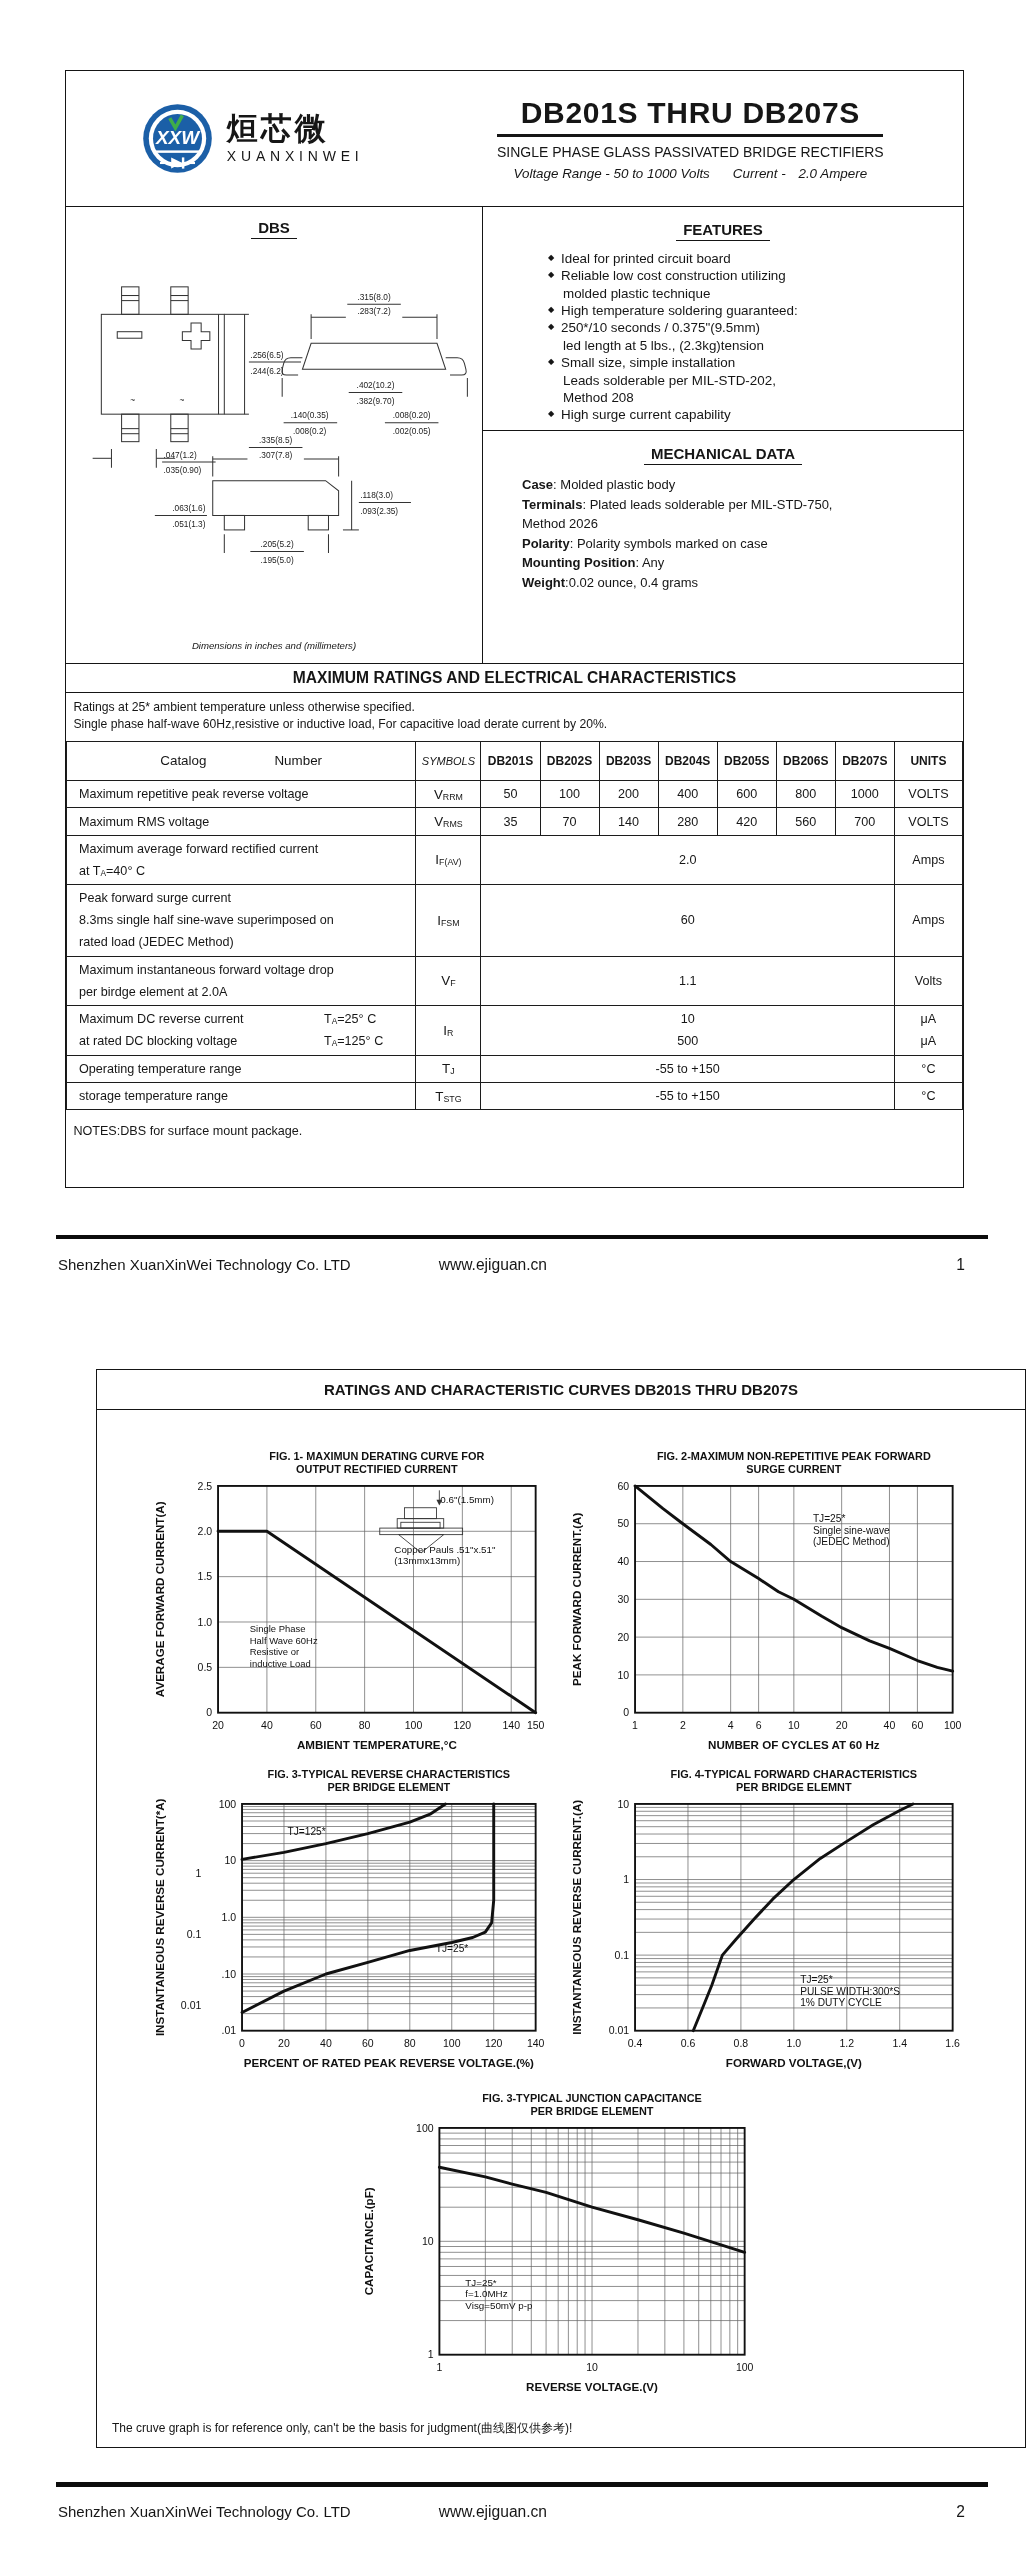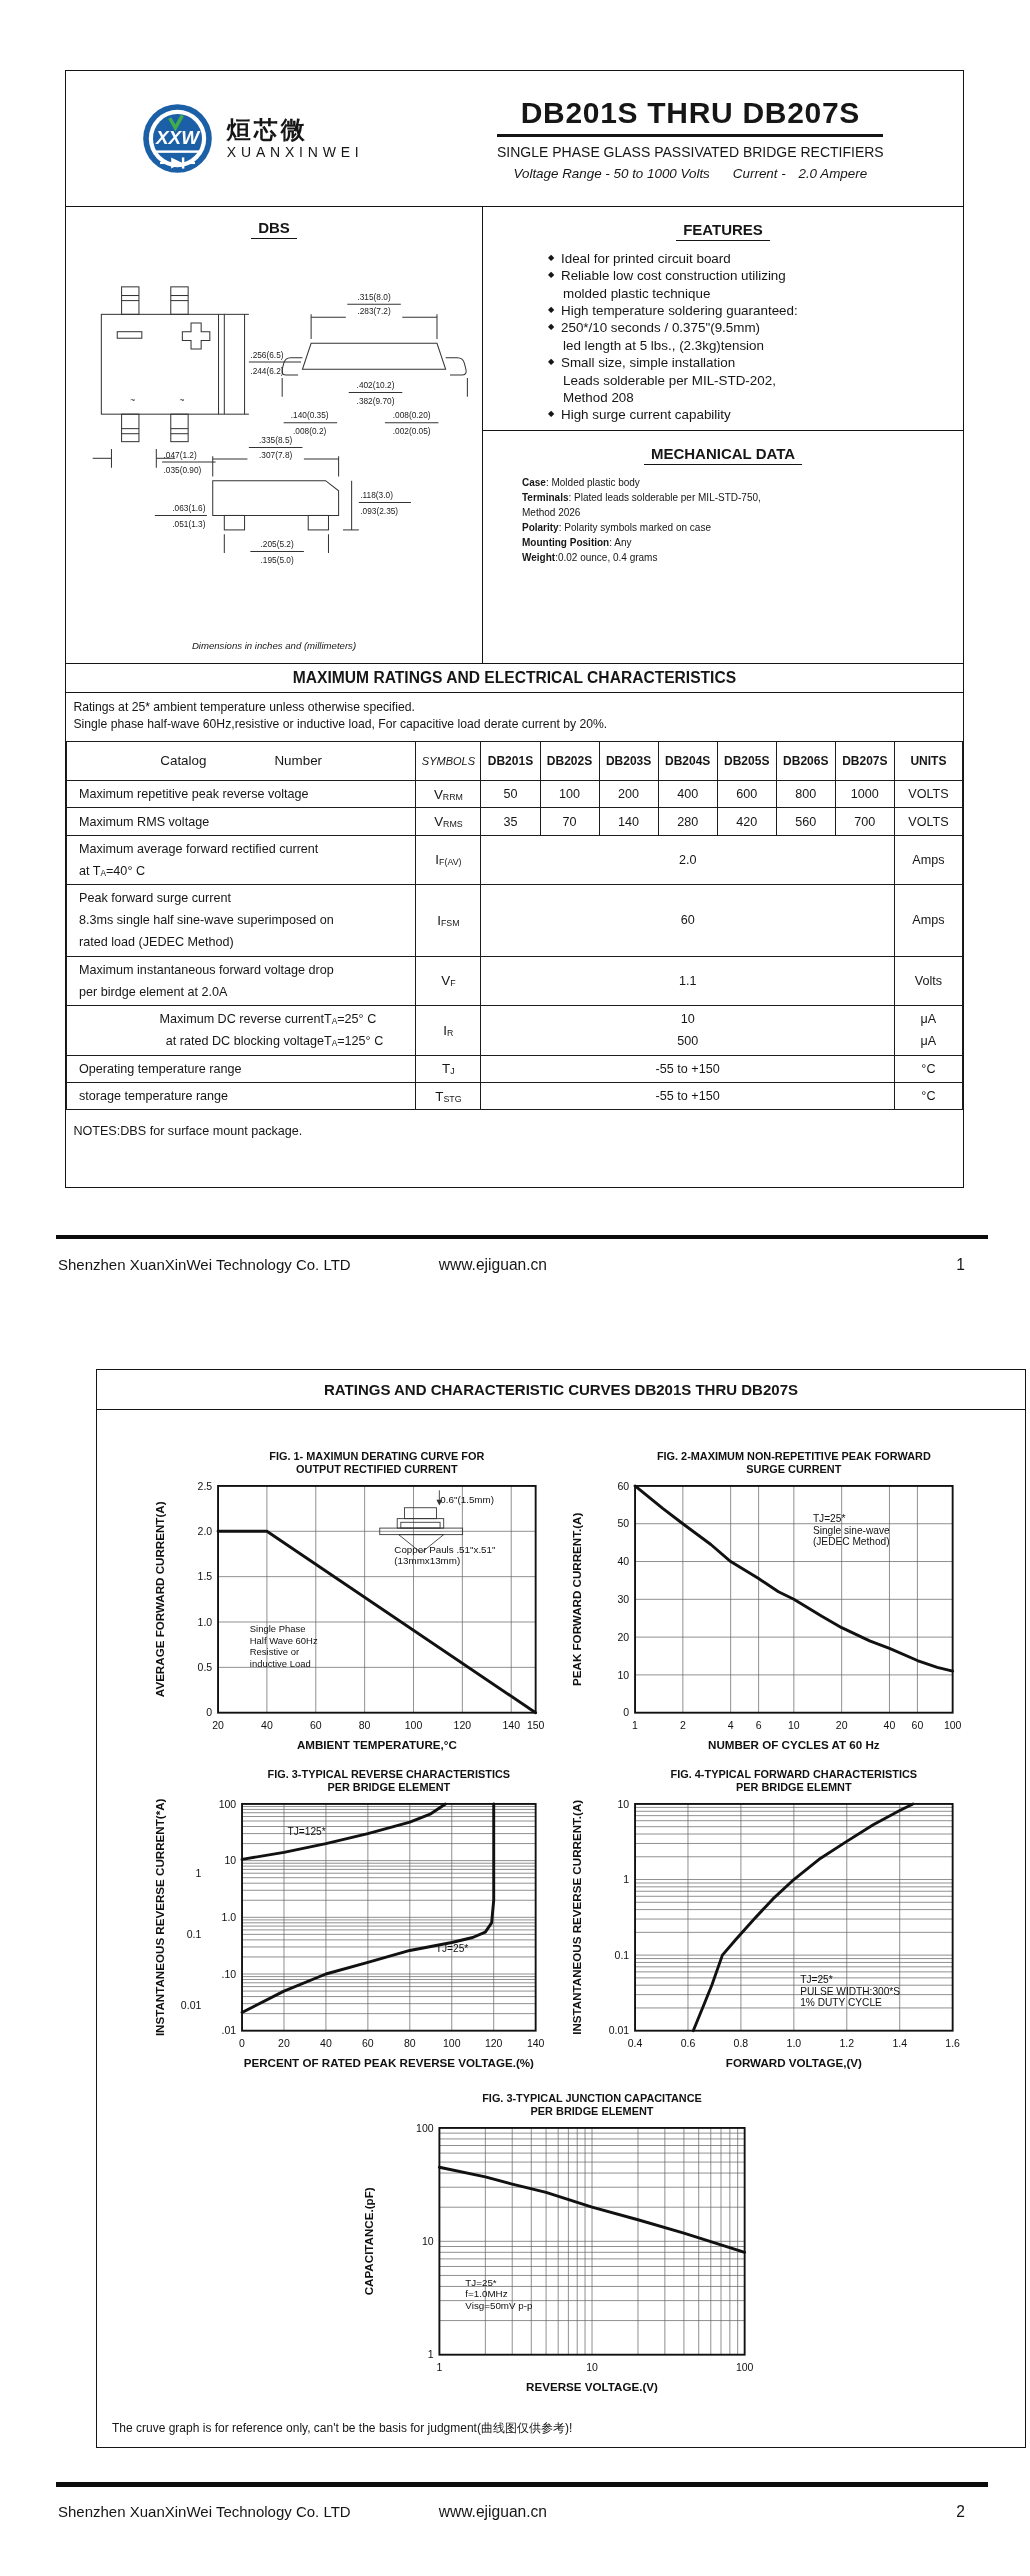--- a/index.html
+++ b/index.html
@@ -4,21 +4,21 @@
 <style>
   html,body{margin:0;padding:0;background:#fff;color:#161616;
     font-family:"Liberation Sans",sans-serif;}
   body{width:1031px;min-height:2576px;position:relative;}
   .sheet{width:1031px;}
   
   .page1-box{margin:70px 0 0 65px;width:899px;border:1.9px solid #151515;box-sizing:border-box;background:#fff;}
   .hdr{display:flex;align-items:center;border-bottom:1.9px solid #151515;height:135px;}
   .logo-area{width:371px;display:flex;align-items:center;justify-content:center;gap:10.4px;}
   .logo-svg{width:77px;height:77px;flex:none;}
-  .logo-txt .cn{font-size:24px;font-weight:bold;letter-spacing:3px;line-height:1.05;}
+  .logo-txt .cn{font-size:31px;font-weight:bold;letter-spacing:3px;line-height:1.05;}
   .logo-txt .en{font-size:14px;letter-spacing:4.8px;margin-top:1.5px;}
   .title-area{flex:1;text-align:center;padding-right:19.3px;}
   .t1{font-size:30px;font-weight:bold;letter-spacing:0.7px;}
   .t1-rule{height:3px;background:#151515;width:386px;margin:4.5px auto 7.4px;}
   .t2{font-size:14px;font-weight:normal;}
   .t3{font-size:13.4px;font-style:italic;margin-top:6px;}
   .t3 .cur{margin-left:19.3px;}
   .t3 .curv{margin-left:9px;}
   .cols{display:flex;border-bottom:0;}
   .left-col{width:417px;border-right:1.9px solid #151515;box-sizing:border-box;min-height:456px;
@@ -27,37 +27,37 @@
   .sec-h{text-align:center;font-size:15px;font-weight:bold;margin-top:12px;}
   .sec-h span{display:inline-block;border-bottom:1.9px solid #151515;padding:0 7.4px 2.2px;}
   .pkg{width:415px;height:340px;margin-top:3px;}
   .cap{text-align:center;font-style:italic;font-size:9.6px;margin-top:auto;margin-bottom:12px;}
   .feat-sec{min-height:223px;box-sizing:border-box;padding-top:1.5px;}
   .feat-wrap{margin:9px 0 0 65px;font-size:13.4px;line-height:1.3;}
   .feat-line{display:flex;}
   .feat-line .bullet{font-size:8.2px;margin:3px 6.7px 0 0;flex:none;}
   .feat-line.cont{margin-left:15px;}
   .mech-sec{border-top:1.9px solid #151515;padding:1.5px 0 13.4px;flex:1;}
-  .mech-rows{margin:10.4px 0 0 39px;font-size:10px;line-height:1.5;}
+  .mech-rows{margin:10.4px 0 0 39px;font-size:13px;line-height:1.5;}
   .ratings-h{border-top:1.9px solid #151515;border-bottom:1.9px solid #151515;
     text-align:center;font-size:15.6px;font-weight:bold;padding:5.2px 0;}
   .ratings-notes{padding:6px 0 7.4px 7.4px;font-size:12.2px;line-height:1.4;}
   table.ratings{width:100%;border-collapse:collapse;font-size:12.6px;table-layout:fixed;}
   .ratings th,.ratings td{border:1.2px solid #1c1c1c;padding:2.2px 3px;text-align:center;vertical-align:middle;}
   .ratings thead tr{height:39px;}
   .lbl-h{text-align:left;font-weight:normal;font-size:13.4px;padding-left:6px;}
   .lbl-h .num{margin-left:68px;}
   .sym-h{font-style:italic;font-weight:normal;font-size:11px;}
   .dev-h,.unit-h{font-weight:bold;font-size:12px;}
   .ratings td.lbl{text-align:left;padding-left:12px;line-height:1.75;}
   .ratings td.sym{font-size:13.4px;}
   .ratings td.val,.ratings td.unit{line-height:1.75;}
   .sb{font-size:0.66em;vertical-align:-0.12em;letter-spacing:0;}
   .lbl-split{display:flex;}
-  .lbl-split span:first-child{width:245px;text-align:right;}
+  .lbl-split span:first-child{width:245px;}
   .notes-line{padding:13.4px 7.4px 49px 7.4px;font-size:12.6px;}
   
   .footer-rule{height:4.5px;background:#0c0c0c;margin:47px 43px 0 56px;}
   .footer-row{display:flex;align-items:baseline;margin:16.3px 45px 0 58px;}
   .footer-row .co{font-size:15px;}
   .footer-row .site{font-size:15.6px;margin-left:88px;}
   .footer-row .pg{margin-left:auto;font-size:15.6px;padding-right:21px;}
   
   .page2-box{margin:95px 0 0 96px;width:930px;border:1.9px solid #151515;box-sizing:border-box;}
   .p2-title{text-align:center;font-size:15px;font-weight:bold;padding:11px 0;border-bottom:1.9px solid #151515;}

